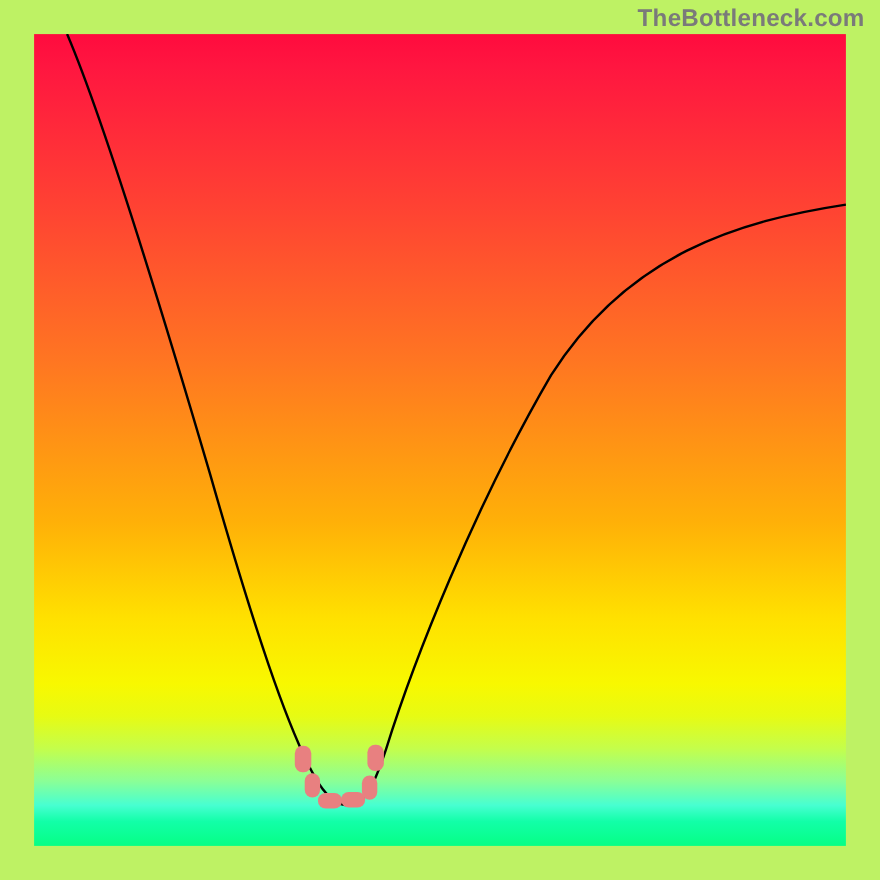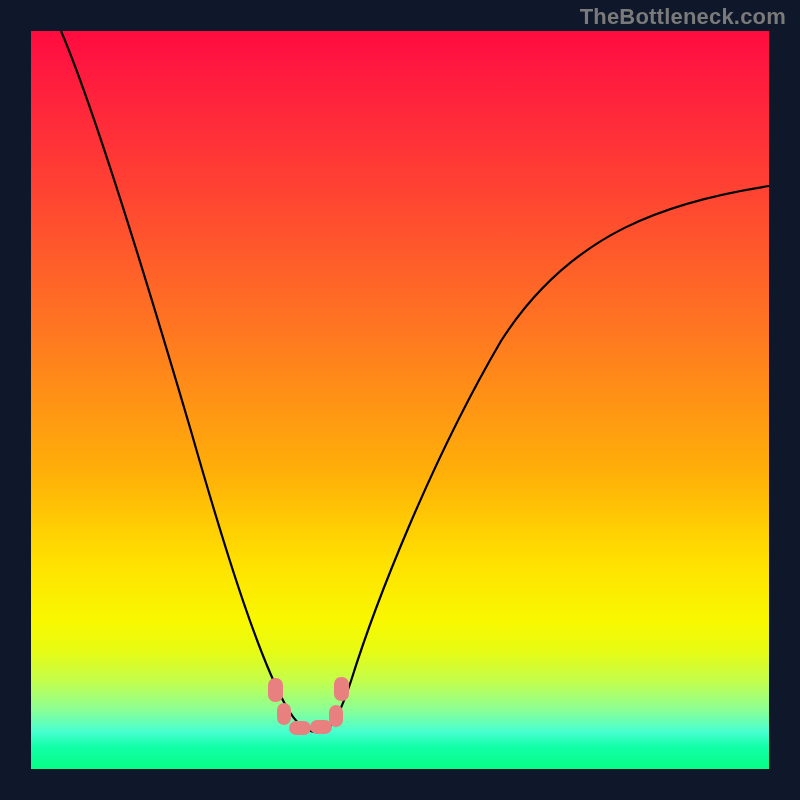--- a/index.html
+++ b/index.html
@@ -9,21 +9,21 @@
     height: 800px;
     background: #000000;
     overflow: hidden;
   }
   .frame {
     position: absolute;
     top: 0;
     left: 0;
     width: 800px;
     height: 800px;
-    background: #0f172a;
+    background: #bef264;
     text-align: center;
   }
   .plot-area {
     position: absolute;
     left: 31px;
     top: 31px;
     width: 738px;
     height: 738px;
     overflow: hidden;
   }

